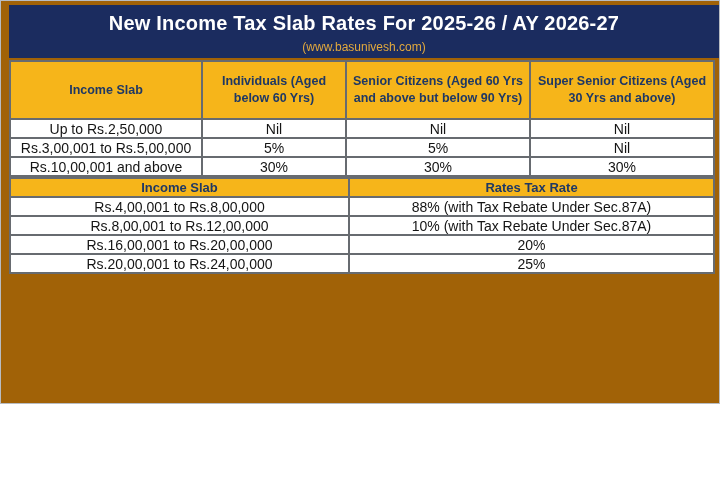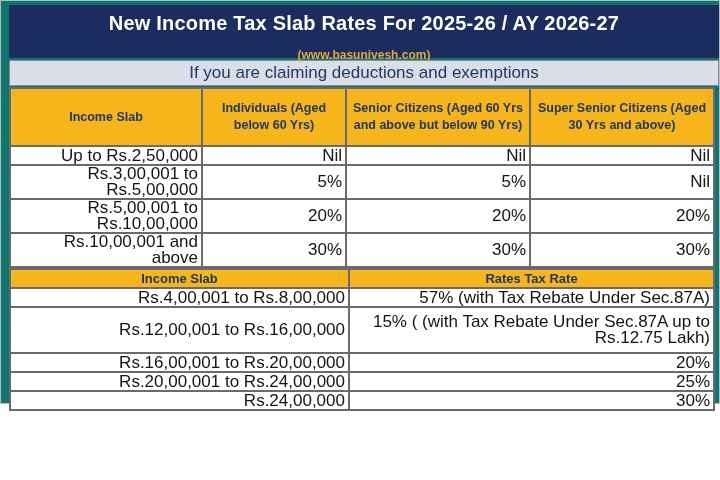--- a/index.html
+++ b/index.html
@@ -10,44 +10,44 @@
     background: #ffffff;
     font-family: "Liberation Sans", sans-serif;
     overflow: hidden;
   }
   .page {
     box-sizing: border-box;
     width: 720px;
     height: 404px;
     border: 1px solid #b8bcc2;
     padding: 4px 0 3px 8px;
-    background: #0f766e;
+    background: #a16207;
   }
   
   .titlebar {
     background: var(--navy, #1b2c5f);
     height: 53px;
     text-align: center;
     margin-bottom: 2px;
     padding-top: 6px;
     box-sizing: border-box;
   }
   .title {
     color: #ffffff;
     font-size: 20px;
     font-weight: bold;
     letter-spacing: 0.2px;
     line-height: 24px;
   }
   .subtitle {
     color: var(--gold, #e2a93d);
     font-size: 12px;
-    font-weight: bold;
+    font-weight: normal;
     line-height: 16px;
-    margin-top: 12px;
+    margin-top: 4px;
   }
   
   .banner {
     background: var(--banner_bg, #d9dee8);
     color: var(--header_text, #2e3c5e);
     border: 1px solid #8a8f96;
     text-align: center;
     font-size: 17px;
     line-height: 21px;
     padding: 1px 0 2px 0;
@@ -71,39 +71,37 @@
     background: var(--yellow, #f6b51a);
     color: var(--header_text, #1f3864);
     font-size: 12.5px;
     font-weight: bold;
     line-height: 17px;
   }
   .t1 th { height: 56px; }
   .t2 th { height: 16px; font-size: 13px; }
   td {
     color: #141414;
-    font-size: 17px;
+    font-size: 14px;
     height: 17px;
     line-height: 16px;
     background: #ffffff;
-    text-align: right;
   }
   tr.tall td { height: 44px; }
 </style>
 </head>
 <body>
 
 <div class="page">
 
   <div class="titlebar">
     <div class="title">New Income Tax Slab Rates For 2025-26 / AY 2026-27</div>
     <div class="subtitle">(www.basunivesh.com)</div>
   </div>
 
-  <div class="banner first">If you are claiming deductions and exemptions</div>
 
   <table class="t1">
     <colgroup>
       <col style="width:192px">
         <col style="width:144px">
         <col style="width:184px">
         <col style="width:184px">
     </colgroup>
     <thead>
       <tr>
@@ -120,26 +118,20 @@
         <td>Nil</td>
         <td>Nil</td>
       </tr>
       <tr>
         <td>Rs.3,00,001 to Rs.5,00,000</td>
         <td>5%</td>
         <td>5%</td>
         <td>Nil</td>
       </tr>
       <tr>
-        <td>Rs.5,00,001 to Rs.10,00,000</td>
-        <td>20%</td>
-        <td>20%</td>
-        <td>20%</td>
-      </tr>
-      <tr>
         <td>Rs.10,00,001 and above</td>
         <td>30%</td>
         <td>30%</td>
         <td>30%</td>
       </tr>
     </tbody>
   </table>
 
 
   <table class="t2">
@@ -149,34 +141,30 @@
     </colgroup>
     <thead>
       <tr>
         <th>Income Slab</th>
         <th>Rates Tax Rate</th>
       </tr>
     </thead>
     <tbody>
       <tr>
         <td>Rs.4,00,001 to Rs.8,00,000</td>
-        <td>57% (with Tax Rebate Under Sec.87A)</td>
+        <td>88% (with Tax Rebate Under Sec.87A)</td>
       </tr>
-      <tr class="tall">
-        <td>Rs.12,00,001 to Rs.16,00,000</td>
-        <td>15% ( (with Tax Rebate Under Sec.87A up to Rs.12.75 Lakh)</td>
+      <tr>
+        <td>Rs.8,00,001 to Rs.12,00,000</td>
+        <td>10% (with Tax Rebate Under Sec.87A)</td>
       </tr>
       <tr>
         <td>Rs.16,00,001 to Rs.20,00,000</td>
         <td>20%</td>
       </tr>
       <tr>
         <td>Rs.20,00,001 to Rs.24,00,000</td>
         <td>25%</td>
       </tr>
-      <tr>
-        <td>Rs.24,00,000</td>
-        <td>30%</td>
-      </tr>
     </tbody>
   </table>
 
 </div>
 
 </body></html>

